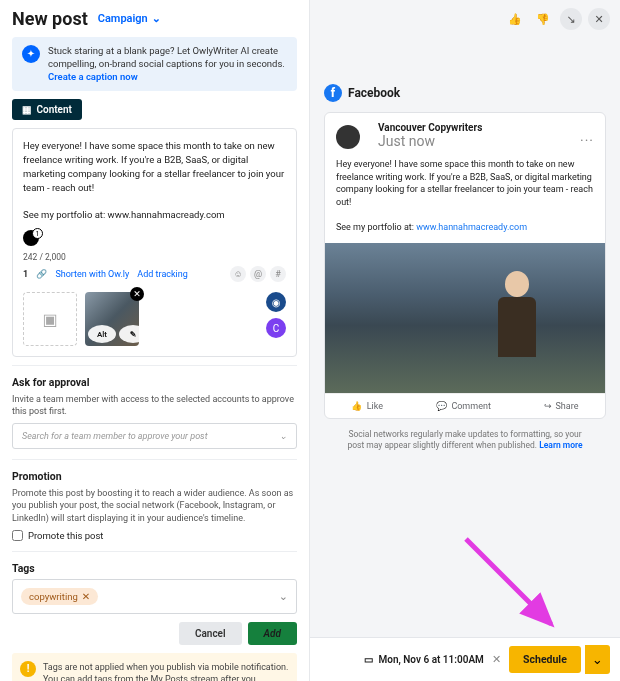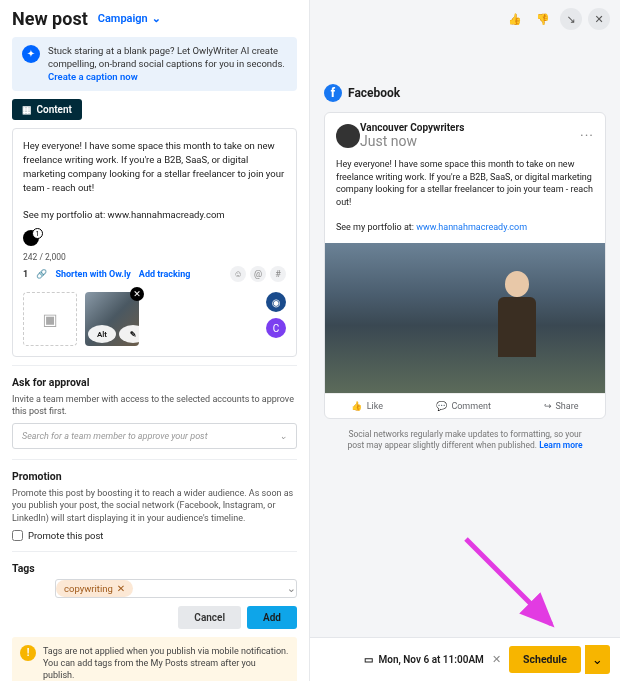--- a/index.html
+++ b/index.html
@@ -19,55 +19,55 @@
 .section-tab { margin: 0 12px; display: inline-flex; align-items: center; gap: 5px; background: #012b3a; color: #fff; padding: 5px 10px; font-size: 10px; font-weight: 600; border-radius: 3px; }
 .content-box { margin: 8px 12px; border: 1px solid #e0e2e6; border-radius: 4px; padding: 10px; }
 .post-text { font-size: 9.5px; line-height: 1.45; color: #222; margin-bottom: 8px; }
 .post-text .underline { text-decoration-color: #d32f2f; margin-top: 11px; }
 .counter-row { display: flex; align-items: center; gap: 8px; margin-top: 4px; }
 .net-badge { width: 16px; height: 16px; border-radius: 50%; background: #000; color: #fff; font-size: 8px; display: flex; align-items: center; justify-content: center; position: relative; }
 .net-badge::after { content: "1"; position: absolute; right: -4px; top: -2px; background: #fff; border: 1px solid #000; border-radius: 50%; width: 9px; height: 9px; font-size: 7px; display: flex; align-items: center; justify-content: center; color: #000; }
 .char-count { font-size: 8.5px; color: #555; margin-top: 6px; }
 .link-row { display: flex; align-items: center; gap: 8px; margin-top: 4px; font-size: 9px; }
 .link-num { font-weight: 600; }
-.link-action { color: #0065ff; font-weight: 700; cursor: pointer; }
+.link-action { color: #0065ff; font-weight: 400; cursor: pointer; }
 .link-icons { margin-left: auto; display: flex; gap: 4px; }
 .mini-icon { width: 16px; height: 16px; border-radius: 50%; background: #f0f1f3; display: flex; align-items: center; justify-content: center; font-size: 9px; color: #888; }
 .media-row { display: flex; gap: 8px; margin-top: 10px; }
 .media-add { width: 54px; height: 54px; border: 1px dashed #ccc; border-radius: 4px; display: flex; align-items: center; justify-content: center; color: #aaa; font-size: 16px; }
 .media-thumb { width: 54px; height: 54px; border-radius: 4px; position: relative; background: linear-gradient(135deg, #8a9aa8 0%, #4a5862 50%, #6b5d4a 100%); }
 .media-x { position: absolute; top: -5px; right: -5px; width: 14px; height: 14px; border-radius: 50%; background: #000; color: #fff; font-size: 9px; display: flex; align-items: center; justify-content: center; }
 .media-overlay { position: absolute; bottom: 3px; left: 3px; display: flex; gap: 3px; }
 .ov-btn { width: 28px; height: 18px; border-radius: 50%; background: rgba(255,255,255,0.92); display: flex; align-items: center; justify-content: center; font-size: 8px; font-weight: 600; }
 .side-icons { display: flex; flex-direction: column; gap: 6px; margin-left: auto; }
 .side-icon { width: 20px; height: 20px; border-radius: 50%; display: flex; align-items: center; justify-content: center; font-size: 10px; color: #fff; }
 .side-icon.blue { background: #1a4b8c; }
 .side-icon.purple { background: #7b3ff0; }
 .sect { padding: 10px 12px; }
 .sect-title { font-weight: 700; font-size: 10.5px; margin-bottom: 4px; }
 .sect-desc { font-size: 9px; color: #555; line-height: 1.35; margin-bottom: 6px; }
 .approval-input { width: 100%; border: 1px solid #d5d8dc; border-radius: 3px; padding: 7px 9px; font-size: 9px; color: #999; font-style: italic; display: flex; justify-content: space-between; align-items: center; background: #fff; }
 .checkbox-row { display: flex; align-items: center; gap: 5px; font-size: 9.5px; }
 .checkbox-row input { width: 11px; height: 11px; }
-.tags-box { border: 1px solid #d5d8dc; border-radius: 3px; display: flex; align-items: center; gap: 6px; background: #fff; margin-left: 43px; }
+.tags-box { border: 1px solid #d5d8dc; border-radius: 3px; padding: 8px; display: flex; align-items: center; gap: 6px; background: #fff; }
 .tag-chip { background: #fce8d5; color: #a05a1a; border-radius: 12px; padding: 3px 8px; font-size: 9.5px; display: flex; align-items: center; gap: 4px; }
 .tag-chip .x { cursor: pointer; font-size: 10px; }
 .tags-chev { margin-left: auto; color: #888; }
 .btn-row { display: flex; gap: 6px; justify-content: flex-end; margin-top: 8px; }
 .btn { padding: 6px 16px; border-radius: 3px; border: none; font-size: 10px; font-weight: 600; cursor: pointer; }
 .btn.cancel { background: #e6e8eb; color: #333; }
-.btn.add { background: #0ea5e9; color: #1c1c1c; }
+.btn.add { background: #15803d; color: #1c1c1c; font-style: italic; }
 .warn-box { margin-top: 8px; background: #fff7e6; border-radius: 3px; padding: 8px; display: flex; gap: 7px; font-size: 9px; line-height: 1.35; color: #444; }
 .warn-icon { width: 16px; height: 16px; border-radius: 50%; background: #f7b500; color: #fff; flex-shrink: 0; display: flex; align-items: center; justify-content: center; font-size: 10px; font-weight: 700; }
 
 .preview-head { display: flex; align-items: center; gap: 6px; padding: 46px 14px 10px; }
 .fb-logo { width: 18px; height: 18px; border-radius: 50%; background: #1877f2; color: #fff; font-weight: 800; display: flex; align-items: center; justify-content: center; font-size: 12px; }
 .preview-title { font-weight: 700; font-size: 12px; }
 .fb-card { margin: 0 14px; background: #fff; border-radius: 6px; border: 1px solid #e0e2e6; overflow: hidden; }
-.fb-head { display: flex; align-items: center; gap: 0; padding: 9px 11px; }
+.fb-head { display: flex; align-items: flex-end; gap: 18px; padding: 9px 11px; }
 .fb-avatar { width: 24px; height: 24px; border-radius: 50%; background: #333; }
 .fb-name { font-weight: 700; font-size: 10px; }
 .fb-time { font-size: 14px; color: #888; }
 .fb-more { margin-left: auto; color: #888; font-size: 14px; letter-spacing: 1px; }
 .fb-body { padding: 0 11px 9px; font-size: 9px; line-height: 1.4; color: #222; }
 .fb-body a { color: #1877f2; text-decoration: none; }
 .fb-img { width: 100%; height: 150px; background: linear-gradient(180deg, #6b8296 0%, #4a5d6e 35%, #3a4852 55%, #5c6b5a 100%); position: relative; }
 .person { position: absolute; right: 58px; top: 28px; width: 60px; height: 120px; }
 .person .head { width: 24px; height: 26px; border-radius: 50% 50% 48% 48%; background: #e8c8a8; margin: 0 auto; }
 .person .hair { width: 30px; height: 36px; border-radius: 50% 50% 40% 40%; background: #8a6540; position: absolute; top: -4px; left: 15px; z-index: -1; }

